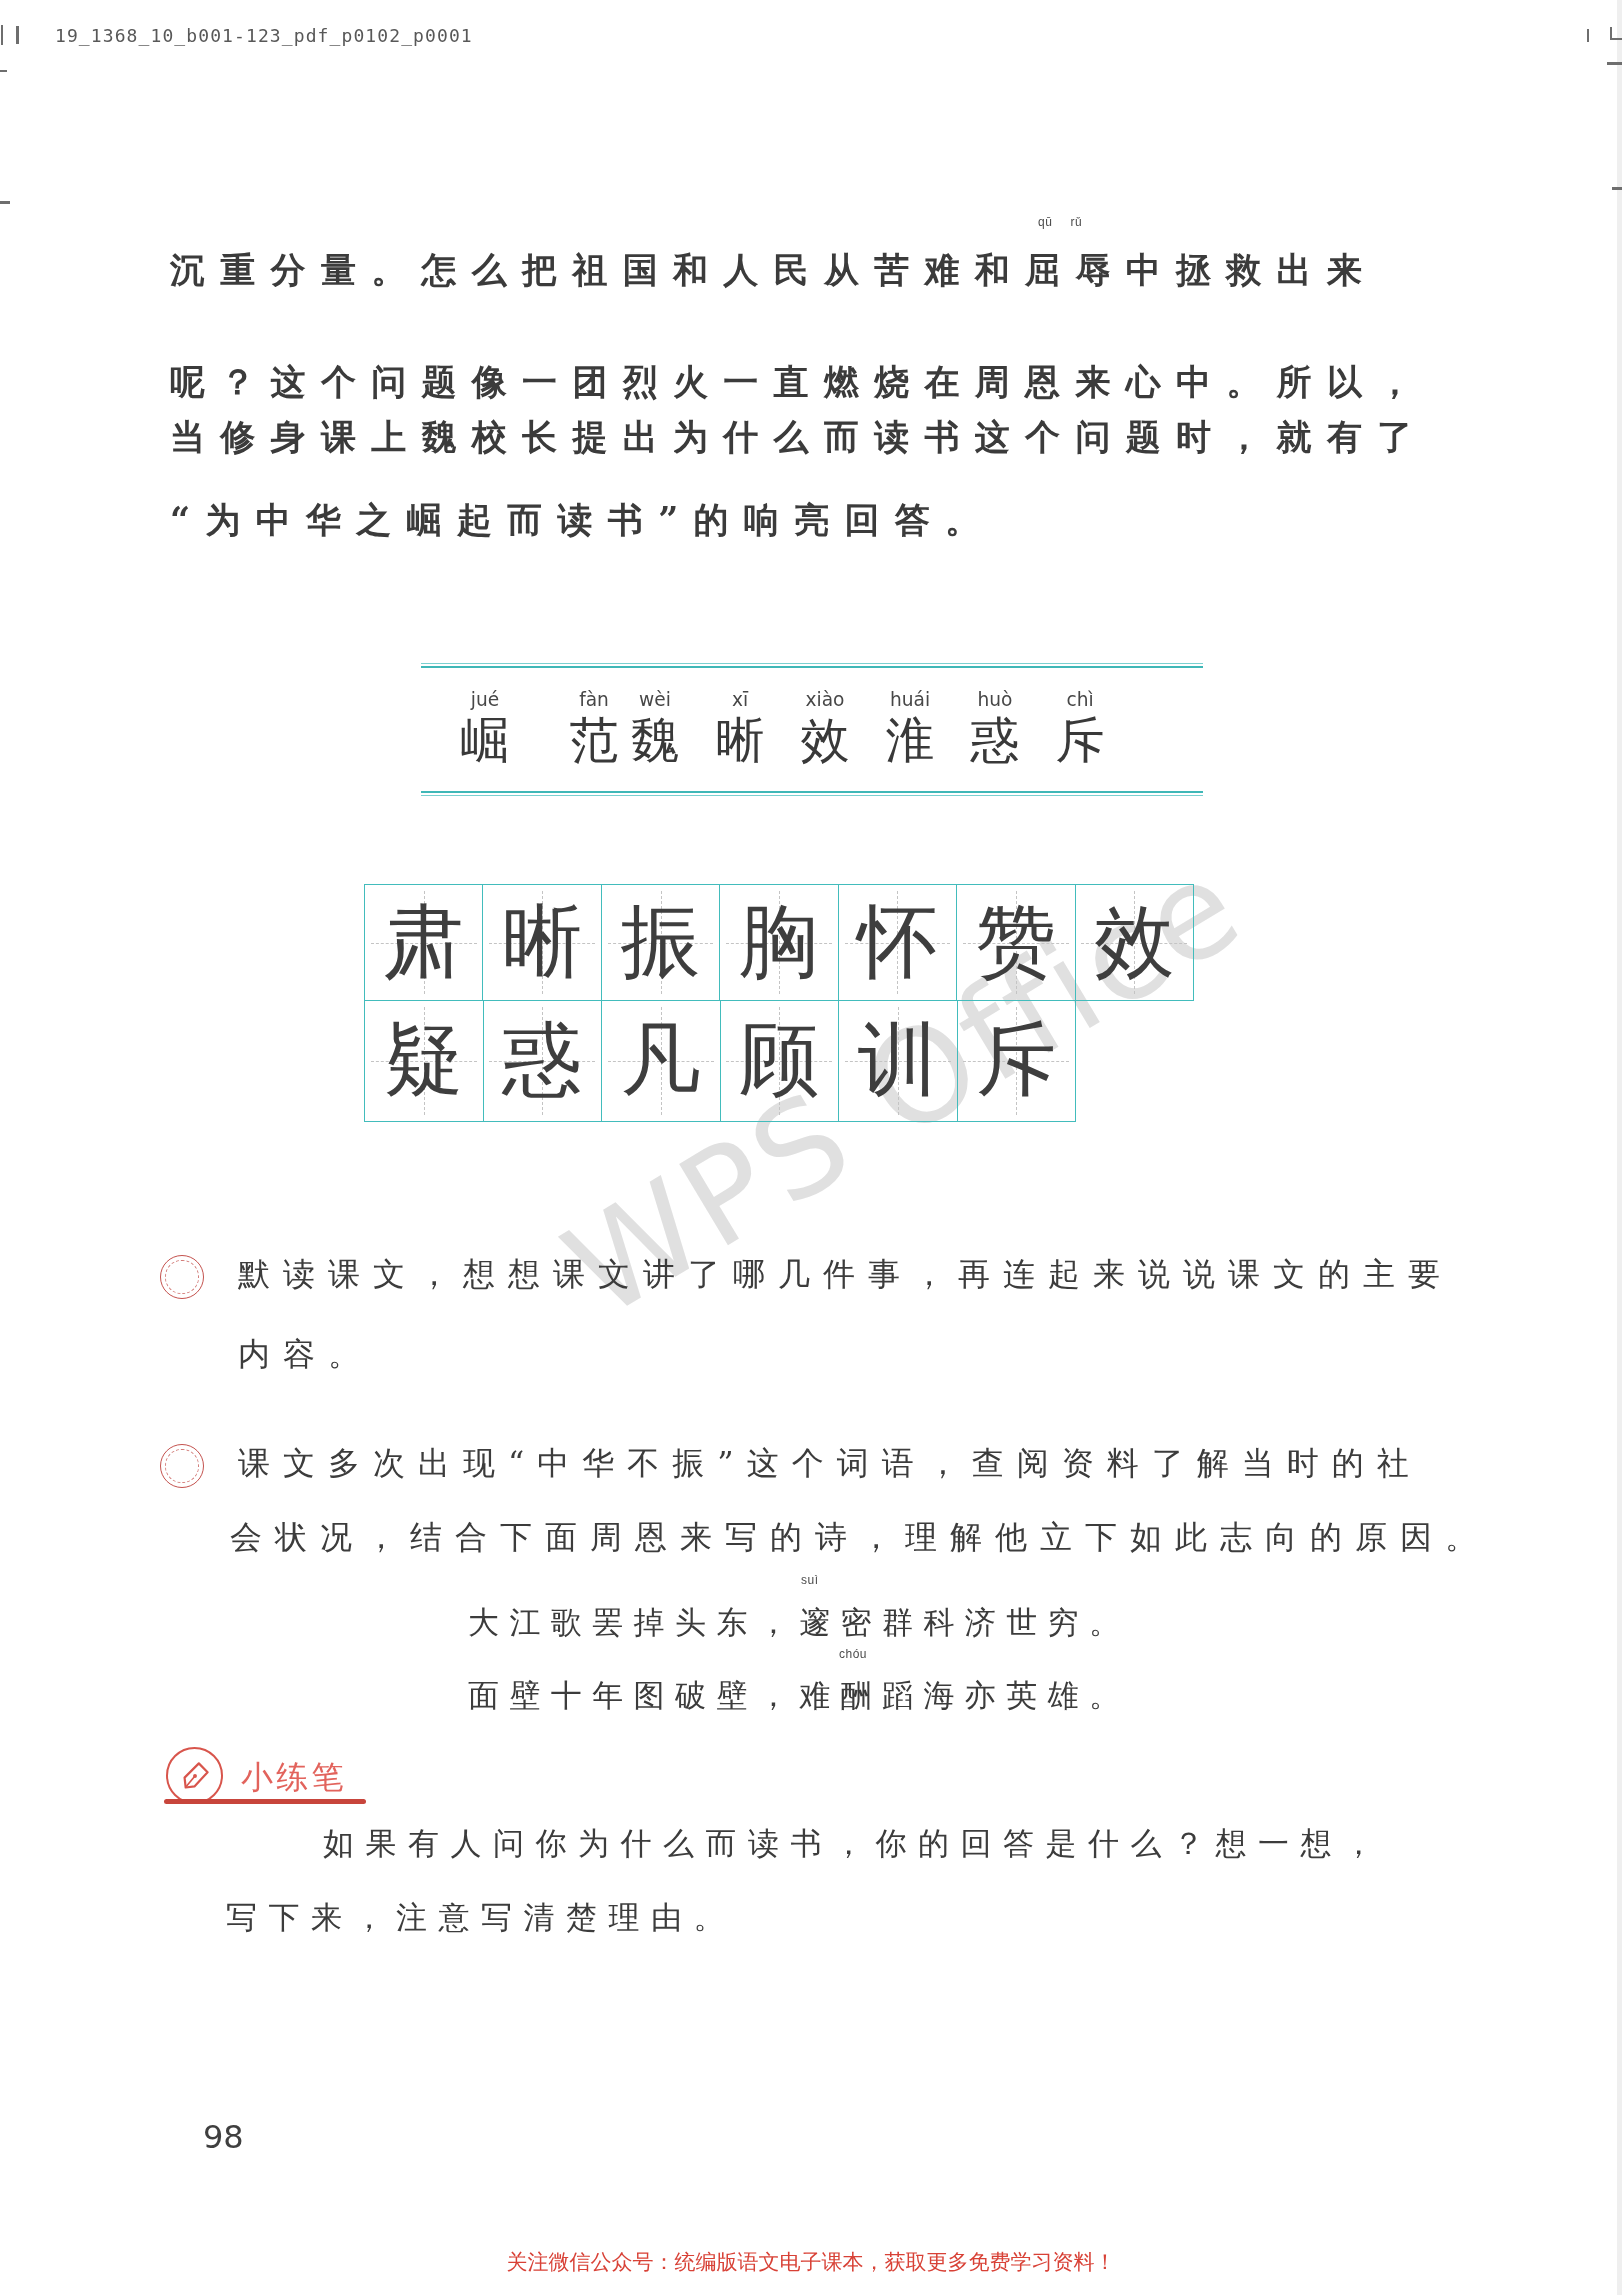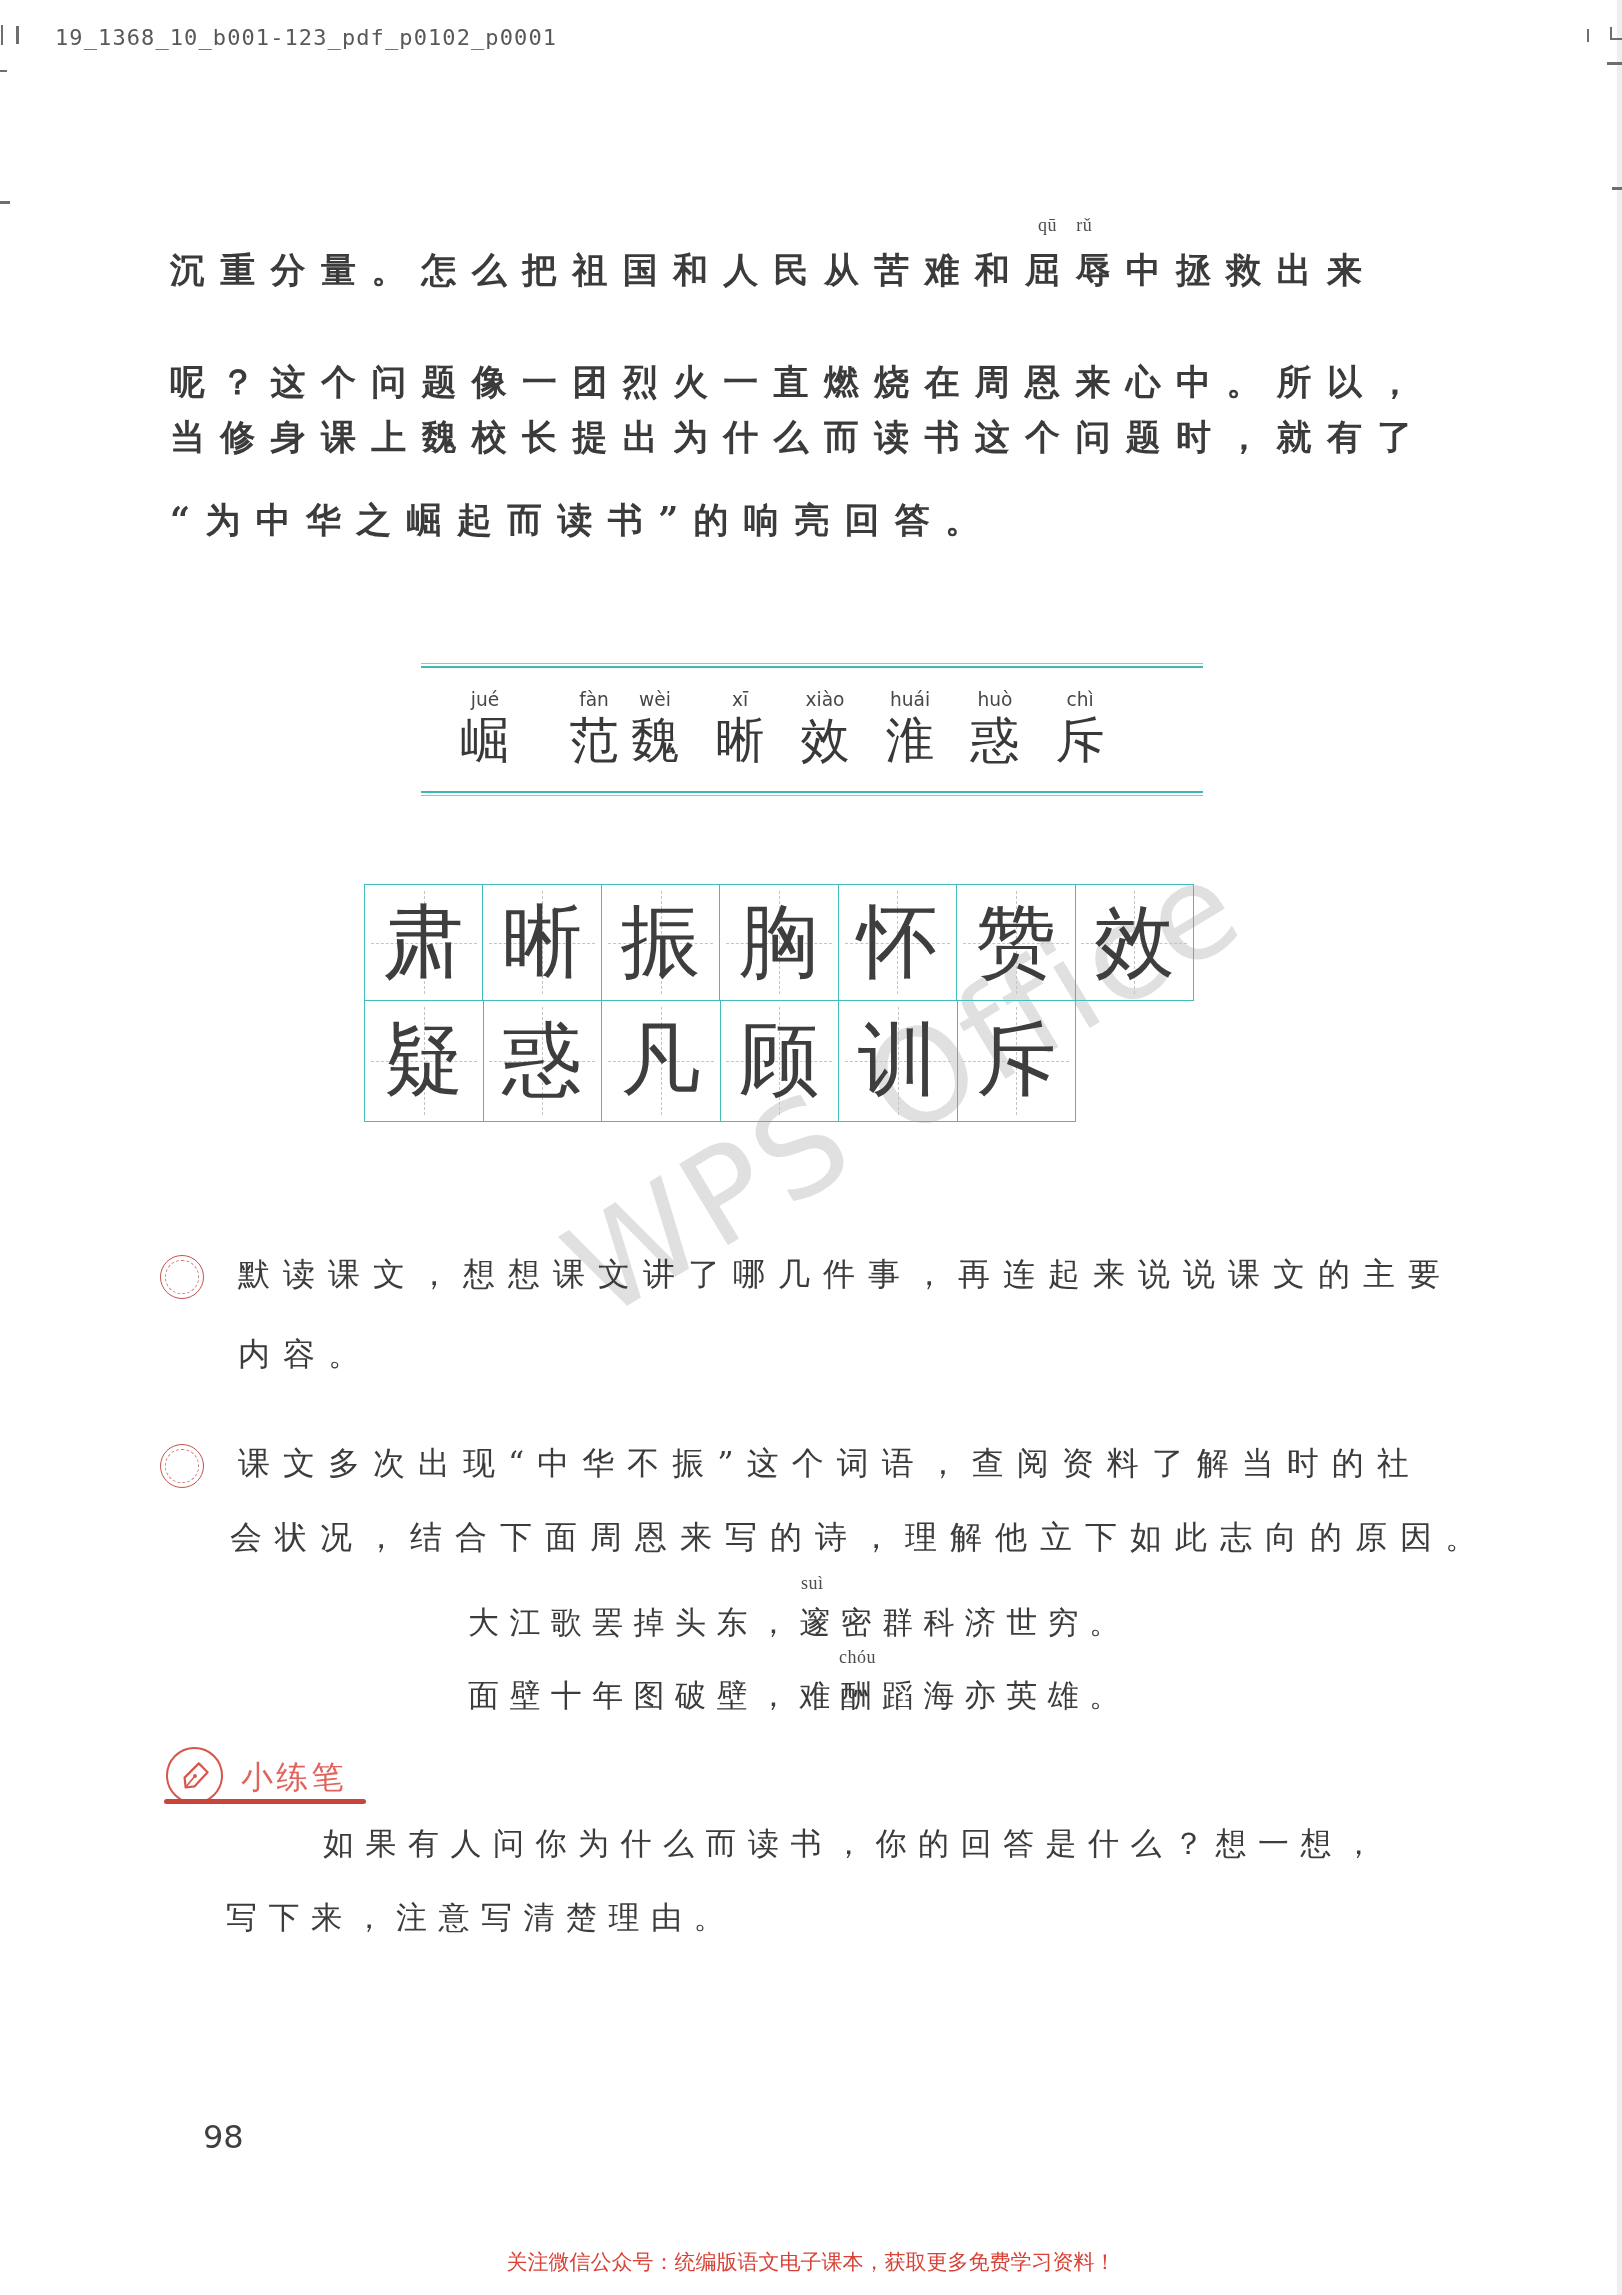--- a/index.html
+++ b/index.html
@@ -9,35 +9,35 @@
     font-family:"DejaVu Serif","Liberation Serif",serif;
     color:#3f3f3f;
   }
   .abs{position:absolute;white-space:nowrap;}
   
   .mark{position:absolute;background:#6e6e6e;}
   .edge-shade{position:absolute;right:0;top:0;width:5.5px;height:2295px;background:#efefef;}
   
   .doc-id{
     font-family:"DejaVu Sans Mono","Liberation Mono",monospace;
-    font-size:22px;color:#585858;letter-spacing:1.1px;
+    font-size:18px;color:#585858;letter-spacing:1.1px;
   }
   
   .watermark{
     position:absolute;left:904px;top:1087px;
     transform:translate(-50%,-50%) rotate(-31deg);
     font-family:"DejaVu Sans","Liberation Sans",sans-serif;
     font-size:130px;letter-spacing:4.4px;color:#bfbfbf;opacity:.48;
     white-space:nowrap;
   }
   
   .intro-line{font-size:35px;letter-spacing:15.3px;color:#3b3b3b;font-weight:bold;}
   .ruby{
-    font-family:Liberation Serif, serif;
-    font-size:18px;color:#4c4c4c;letter-spacing:0.5px;
+    font-family:Liberation Sans, sans-serif;
+    font-size:12px;color:#4c4c4c;letter-spacing:0.5px;
   }
   
   .band-line{position:absolute;left:421px;width:782px;}
   .py-col{position:absolute;width:84px;text-align:center;}
   .py-col .py{
     display:block;font-family:"DejaVu Sans","Liberation Sans",sans-serif;
     font-size:18.6px;color:#474747;line-height:22px;
   }
   .py-col .hz{display:block;font-size:49px;line-height:59px;color:#393939;}
   

